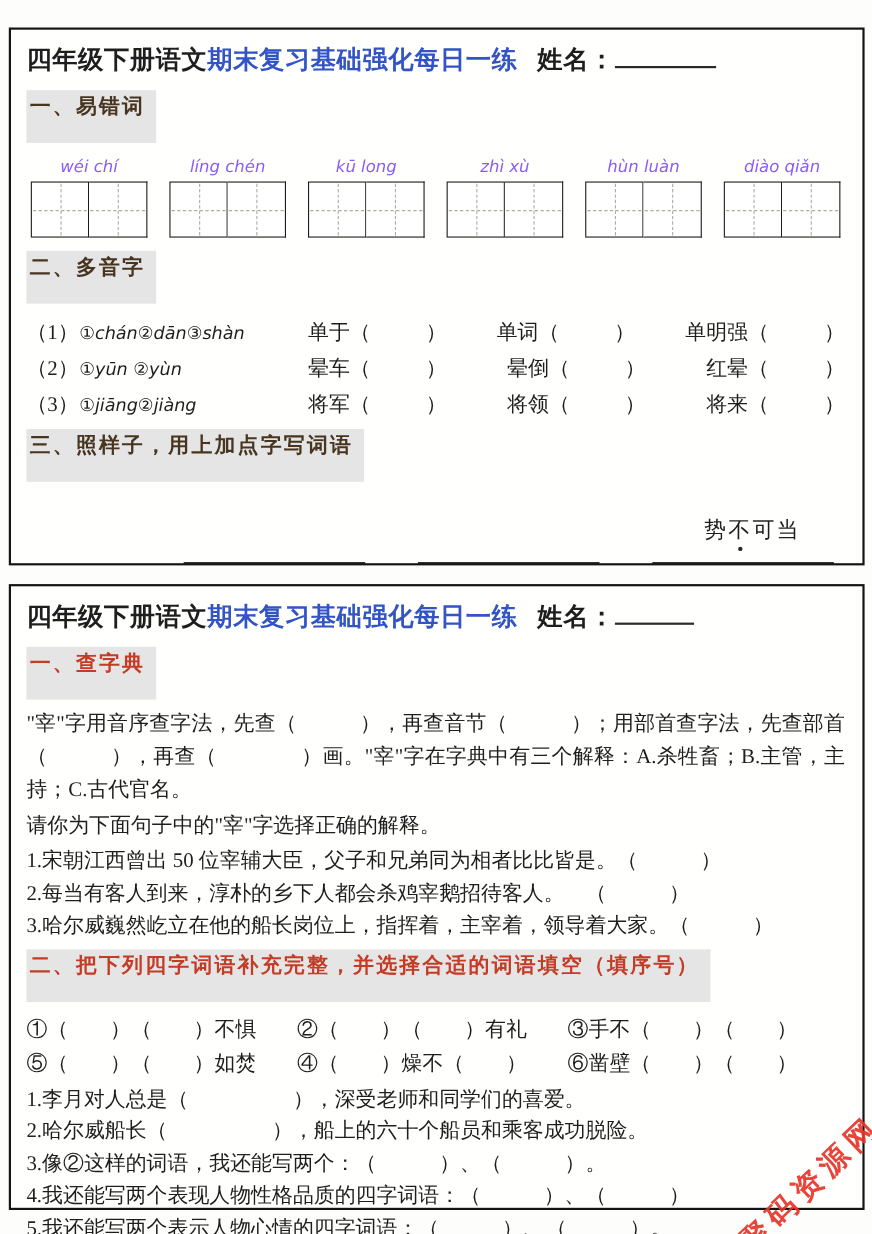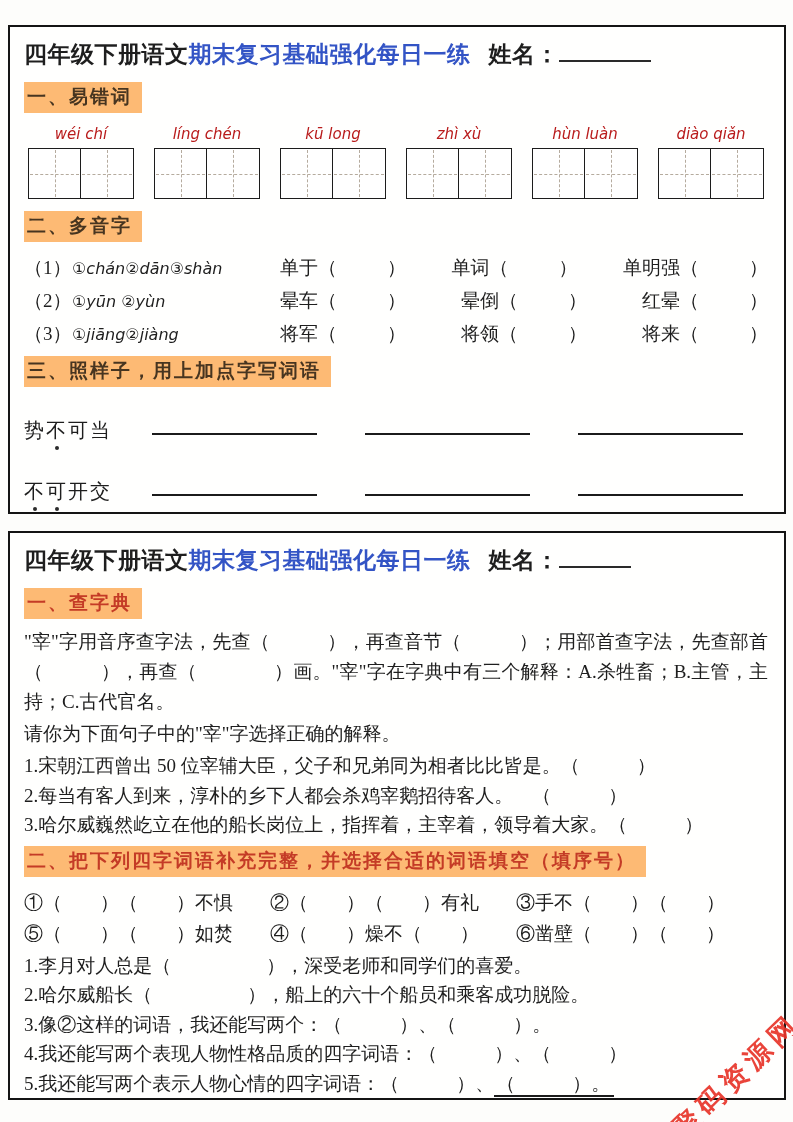--- a/index.html
+++ b/index.html
@@ -17,48 +17,48 @@
   }
   #panel1 { top:25px;  height:489px; }
   #panel2 { top:531px; height:569px; }
 
   .doc-title { font-size:23px; font-weight:700; letter-spacing:.5px; margin:4px 0 10px 0; white-space:nowrap; }
   .t-blue { color:#3354c5;text-align:right; }
   .name-label { margin-left:18px;text-align:center; }
   .name-blank { display:inline-block; width:92px; border-bottom:2px solid #2a2a2a; height:1em; vertical-align:baseline; }
 
   .sec-header {
-    display:inline-block; background:#fdba74; color:#473520;
-    font-size:19px; font-weight:700; padding:2px 10px 3px 3px;
+    display:inline-block; background:#e5e5e5; color:#473520;
+    font-size:19px; font-weight:700; padding:2px 10px 20px 3px;
     letter-spacing:2px; margin:2px 0 6px 0;
   }
   .sec-header.red { color:#c43b26; }
 
   
   .wordgroups { display:flex; justify-content:space-between; margin:6px 2px 10px 2px; }
   .word-group { width:110px; }
   .pinyin {
     text-align:center; font-family:"DejaVu Sans","Liberation Sans",sans-serif;
-    font-style:italic; font-size:15px; color:#b91c1c; margin-bottom:5px; white-space:nowrap;
+    font-style:italic; font-size:15px; color:#8b5cf6; margin-bottom:5px; white-space:nowrap;
   }
   .boxes { display:flex; justify-content:center; }
   .tian { width:53px; height:51px; border:1.8px solid #1c1c1c; position:relative; background:#fff; }
   .tian + .tian { border-left:none; }
   .tian::before { content:''; position:absolute; left:1px; right:1px; top:50%; border-top:1px dashed #b5ab9e; }
   .tian::after  { content:''; position:absolute; top:1px; bottom:1px; left:50%; border-left:1px dashed #b5ab9e; }
 
   
   .duo-row { display:flex; align-items:baseline; font-size:19px; margin:7px 0; white-space:nowrap; }
   .duo-index { width:48px; }
   .duo-opts { width:208px; font-family:"DejaVu Sans","Liberation Sans",sans-serif; font-style:italic; font-size:16px; }
   .duo-items { flex:1; display:flex; justify-content:space-between; }
   .inline-blank { display:inline-block; width:50px; }
 
   
-  .zhao-row { display:flex; align-items:flex-start; margin:24px 0 34px 0; }
+  .zhao-row { display:flex; align-items:flex-end; margin:24px 0 34px 0;flex-direction:column; }
   .zhao-word { font-size:20px; width:128px; letter-spacing:2px; white-space:nowrap; }
   .char { position:relative; display:inline-block; }
   .char.dot::after { content:''; position:absolute; left:50%; bottom:-6px; transform:translateX(-50%);
     width:4px; height:4px; border-radius:50%; background:#2b2b2b; }
   .zhao-blanks { flex:1; display:flex; gap:48px; padding-right:10px; }
   .blank-line { display:inline-block; width:165px; border-bottom:2px solid #1b1b1b; height:1.1em; }
 
   
   .para { font-size:19px; line-height:30px; text-align:justify; margin:2px 0; }
   .q-line { font-size:19px; line-height:29.5px; white-space:nowrap; }

